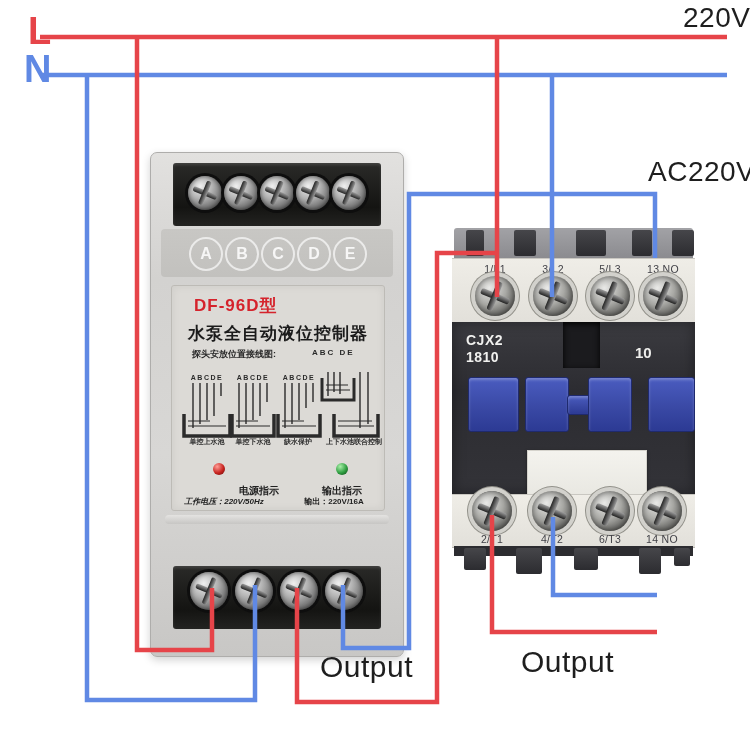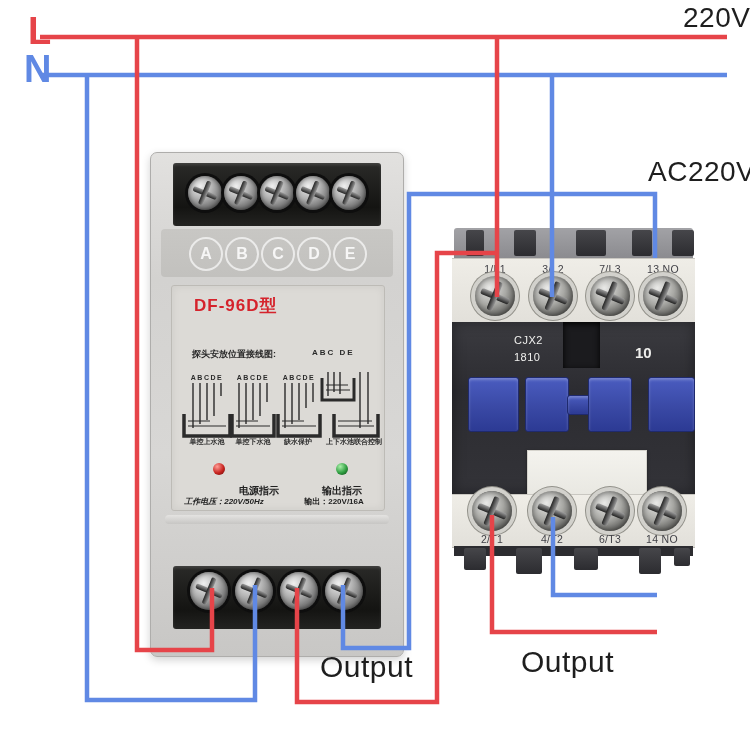--- a/index.html
+++ b/index.html
@@ -57,21 +57,21 @@
   
   .contactor{left:452px;top:228px;width:243px;height:344px;}
   .ct-topcap{position:absolute;left:2px;top:0;width:239px;height:30px;background:linear-gradient(180deg,#a2a2a6,#8b8b8f);border-radius:3px 3px 0 0;}
   .tab{position:absolute;background:linear-gradient(180deg,#46464a,#2c2c30);border-radius:2px;}
   .ct-strip{position:absolute;left:0;width:243px;background:linear-gradient(180deg,#efede7,#e2e0da);
     border-top:1px solid #c9c7c1;border-bottom:1px solid #b7b5af;}
   .ct-strip.top{top:30px;height:64px;}
   .ct-strip.bot{top:266px;height:52px;}
   .tlabel{position:absolute;transform:translateX(-50%);font-size:10.5px;color:#3f3f45;letter-spacing:.3px;white-space:nowrap;}
   .ct-body{position:absolute;left:0;top:94px;width:243px;height:172px;background:linear-gradient(180deg,#3b3b40,#2c2c31 40%,#333338);box-shadow:inset 0 0 14px rgba(0,0,0,.4);}
-  .ct-model{position:absolute;left:14px;top:10px;color:#f1f1ef;font-weight:normal;font-size:11px;line-height:17px;letter-spacing:.5px;margin-left:48px;}
+  .ct-model{position:absolute;left:14px;top:10px;color:#f1f1ef;font-weight:bold;font-size:14px;line-height:17px;letter-spacing:.5px;}
   .ct-aux{position:absolute;left:183px;top:22px;color:#eeeeec;font-weight:bold;font-size:15px;}
   .ct-recess{position:absolute;left:111px;top:0;width:37px;height:46px;background:#1b1b1e;box-shadow:inset 0 2px 6px #000;}
   .pad{position:absolute;top:55px;height:53px;background:linear-gradient(180deg,#4a5cc0,var(--pad-blue,#3a49a5) 55%,#2c3a94);
     border:1px solid #1f2a6e;border-radius:3px;box-shadow:inset 0 2px 3px rgba(255,255,255,.25);}
   .ct-label{position:absolute;left:75px;top:128px;width:118px;height:43px;background:linear-gradient(180deg,#f4f3ee,#e9e8e2);
     border:1px solid #d5d3cc;box-shadow:0 1px 3px rgba(0,0,0,.35);}
   .ct-feet{position:absolute;left:2px;top:318px;width:239px;height:10px;background:#2c2c30;}
 </style>
 </head>
 <body>
@@ -96,20 +96,21 @@
     <div class="abcde-row">
       <div class="pcircle" style="left:28px;top:8px;">A</div>
       <div class="pcircle" style="left:64px;top:8px;">B</div>
       <div class="pcircle" style="left:100px;top:8px;">C</div>
       <div class="pcircle" style="left:136px;top:8px;">D</div>
       <div class="pcircle" style="left:172px;top:8px;">E</div>
     </div>
 
     <div class="panel">
       <div class="model">DF-96D型</div>
+      <div class="name">水泵全自动液位控制器</div>
       <div class="heading">探头安放位置接线图:</div>
       <div class="d4label">ABC DE</div>
 
       <svg class="diag" width="204" height="74" viewBox="0 0 204 74">
         <text x="31" y="8">ABCDE</text>
         <text x="77" y="8">ABCDE</text>
         <text x="123" y="8">ABCDE</text>
         <path d="M17 11 V56 M24 11 V52 M31 11 V48 M38 11 V44 M45 11 V24" stroke-width="1.4"></path>
         <path d="M8 42 V64 H54 V42" stroke-width="3.5"></path>
         <path d="M12 49 H34 M12 54 H50" stroke-width="1.2"></path>
@@ -154,21 +155,21 @@
       <div class="tab" style="left:12px;top:2px;width:18px;height:26px;"></div>
       <div class="tab" style="left:60px;top:2px;width:22px;height:26px;"></div>
       <div class="tab" style="left:122px;top:2px;width:30px;height:26px;"></div>
       <div class="tab" style="left:178px;top:2px;width:20px;height:26px;"></div>
       <div class="tab" style="left:218px;top:2px;width:22px;height:26px;"></div>
     </div>
 
     <div class="ct-strip top">
       <span class="tlabel" style="left:43px;top:4px;">1/L1</span>
       <span class="tlabel" style="left:101px;top:4px;">3/L2</span>
-      <span class="tlabel" style="left:158px;top:4px;">7/L3</span>
+      <span class="tlabel" style="left:158px;top:4px;">5/L3</span>
       <span class="tlabel" style="left:211px;top:4px;">13 NO</span>
       <div class="screw sl" style="left:23px;top:17px;width:40px;height:40px;"></div>
       <div class="screw sl" style="left:81px;top:17px;width:40px;height:40px;"></div>
       <div class="screw sl" style="left:138px;top:17px;width:40px;height:40px;"></div>
       <div class="screw sl" style="left:191px;top:17px;width:40px;height:40px;"></div>
     </div>
 
     <div class="ct-body">
       <div class="ct-recess"></div>
       <div class="ct-model">

